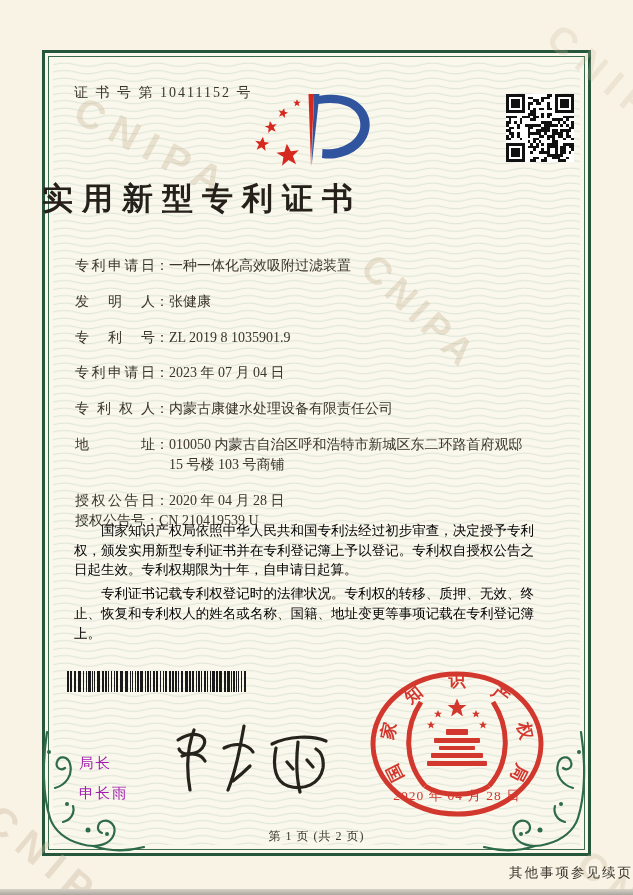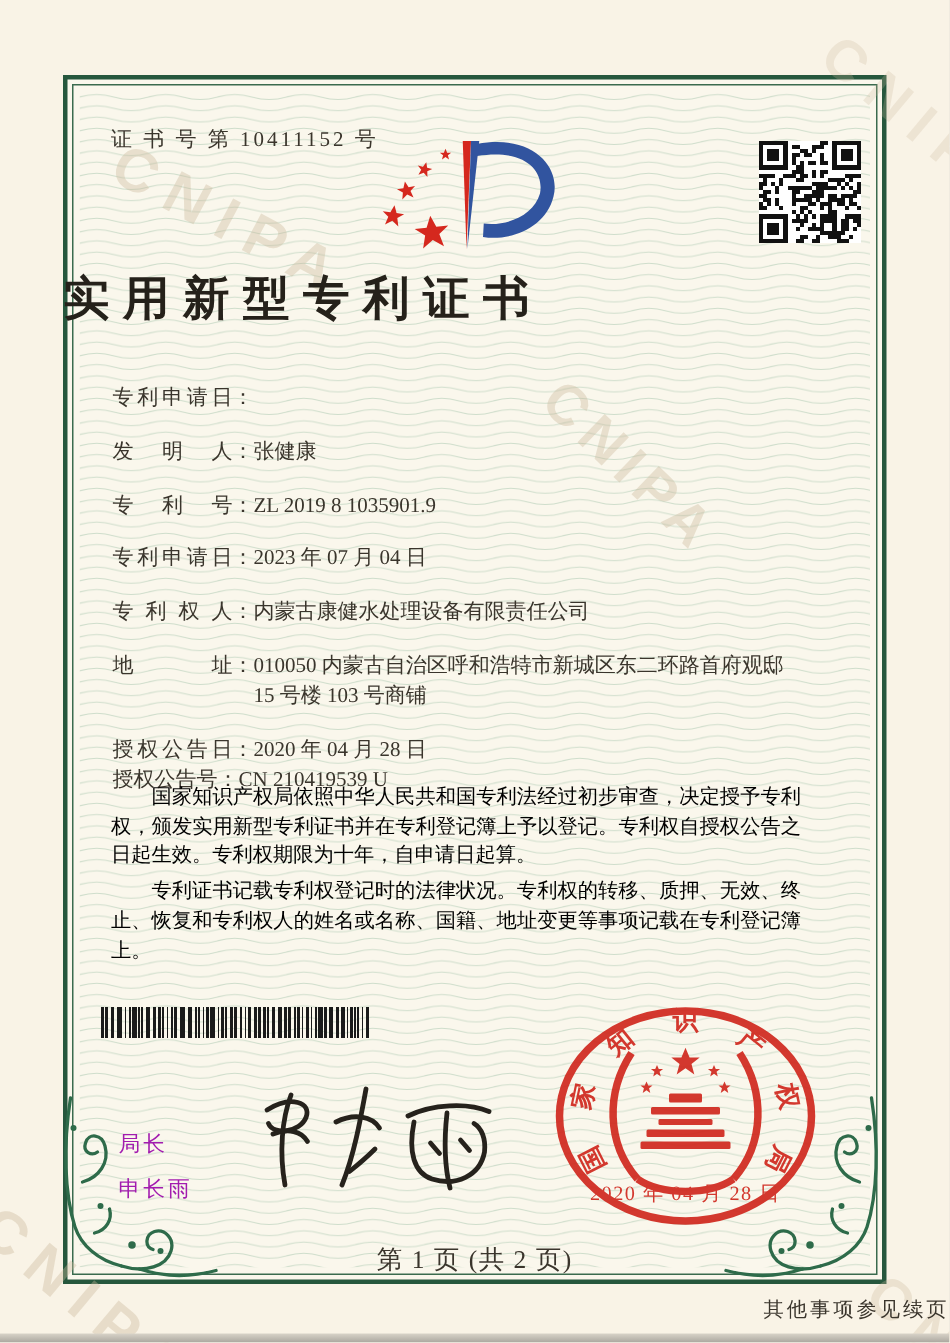--- a/index.html
+++ b/index.html
@@ -49,21 +49,21 @@
   .grant-row{display:flex;flex-direction:column;}
   .grant-g1{display:flex; width:275px; flex:none;}
   .grant-g2{display:flex; flex:1;}
   .glabel{flex:none; color:#3a352c;}
   .paras{left:74px; top:521px; width:460px; font-size:13.5px; line-height:1.46; color:#000000;}
   .paras p{margin:0 0 4px 0; text-indent:2em; text-align:justify;}
   .barcode{left:67px; top:671px; z-index:3;}
   .signer{left:79px; top:748px; font-size:14.5px; letter-spacing:2px; color:#a21caf; line-height:2.1;}
   .sig-svg{left:160px; top:716px; z-index:3;}
   .seal-svg{left:355px; top:648px; z-index:4;}
-  .page-note{left:42px; top:828px; width:549px; text-align:center; font-size:17px; letter-spacing:1px; color:#3a352c;}
+  .page-note{left:42px; top:828px; width:549px; text-align:center; font-size:12px; letter-spacing:1px; color:#3a352c;}
   .cont-note{left:0; top:864px; width:633px; text-align:right; font-size:13.5px; letter-spacing:2px; color:#3a352c; z-index:3;}
   .bottom-edge{position:absolute; left:0; bottom:0; width:633px; height:6px;
     background:linear-gradient(#d8d3c8,#aba79f); z-index:5;}
   .ornament{position:absolute; z-index:4;}
   .orn-left{left:41px; top:730px;}
   .orn-right{left:482px; top:730px;}
 </style>
 </head>
 <body>
 
@@ -326,20 +326,21 @@
         <rect x="2" y="20" width="3" height="3"></rect>
       </g>
   </svg>
 
   <div class="abs doc-title">实用新型专利证书</div>
 
   <div class="abs fields">
     <div class="field-row">
       <span class="flabel">专利申请日</span>
         <span class="colon">：</span>
+        <span class="fvalue">一种一体化高效吸附过滤装置</span>
     </div>
     <div class="field-row">
       <span class="flabel">发明人</span>
         <span class="colon">：</span>
         <span class="fvalue">张健康</span>
     </div>
     <div class="field-row">
       <span class="flabel">专利号</span>
         <span class="colon">：</span>
         <span class="fvalue">ZL 2019 8 1035901.9</span>

